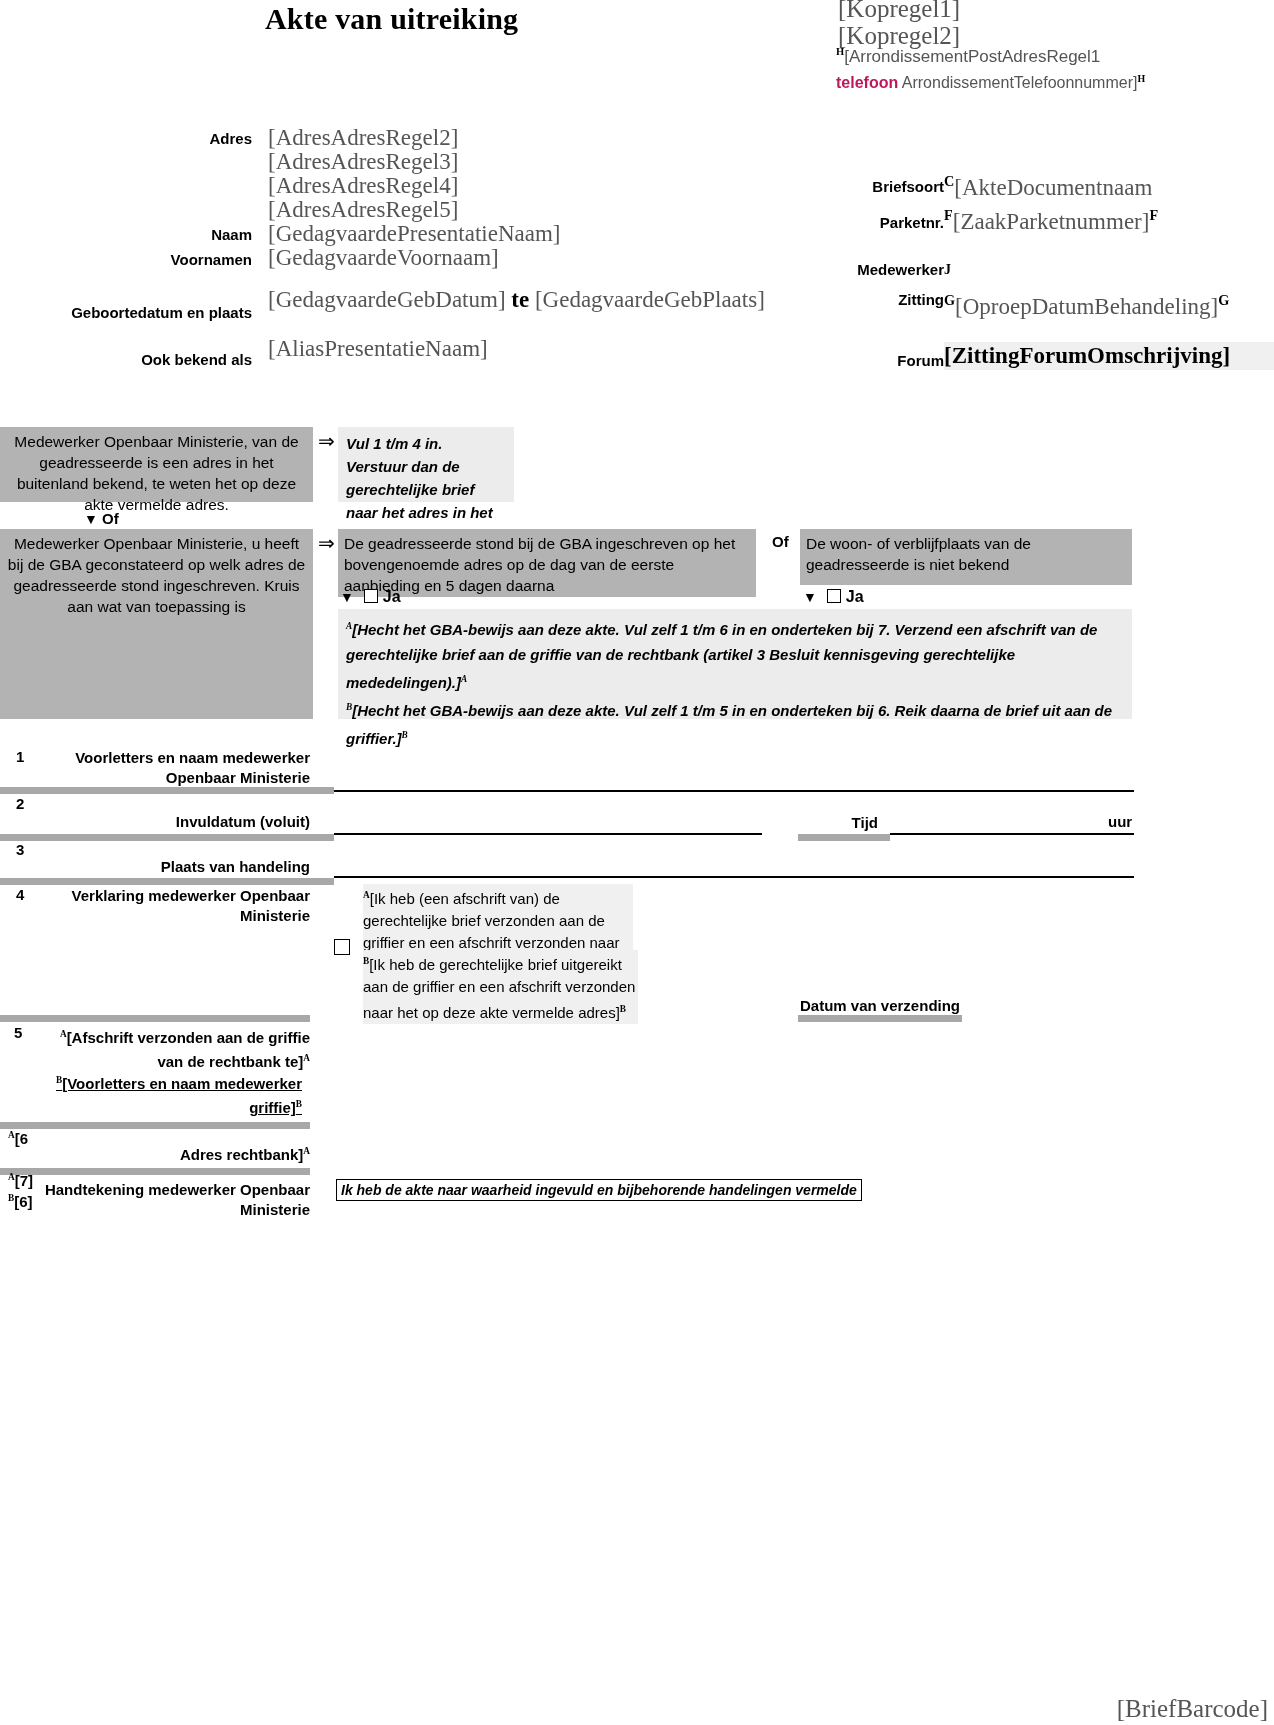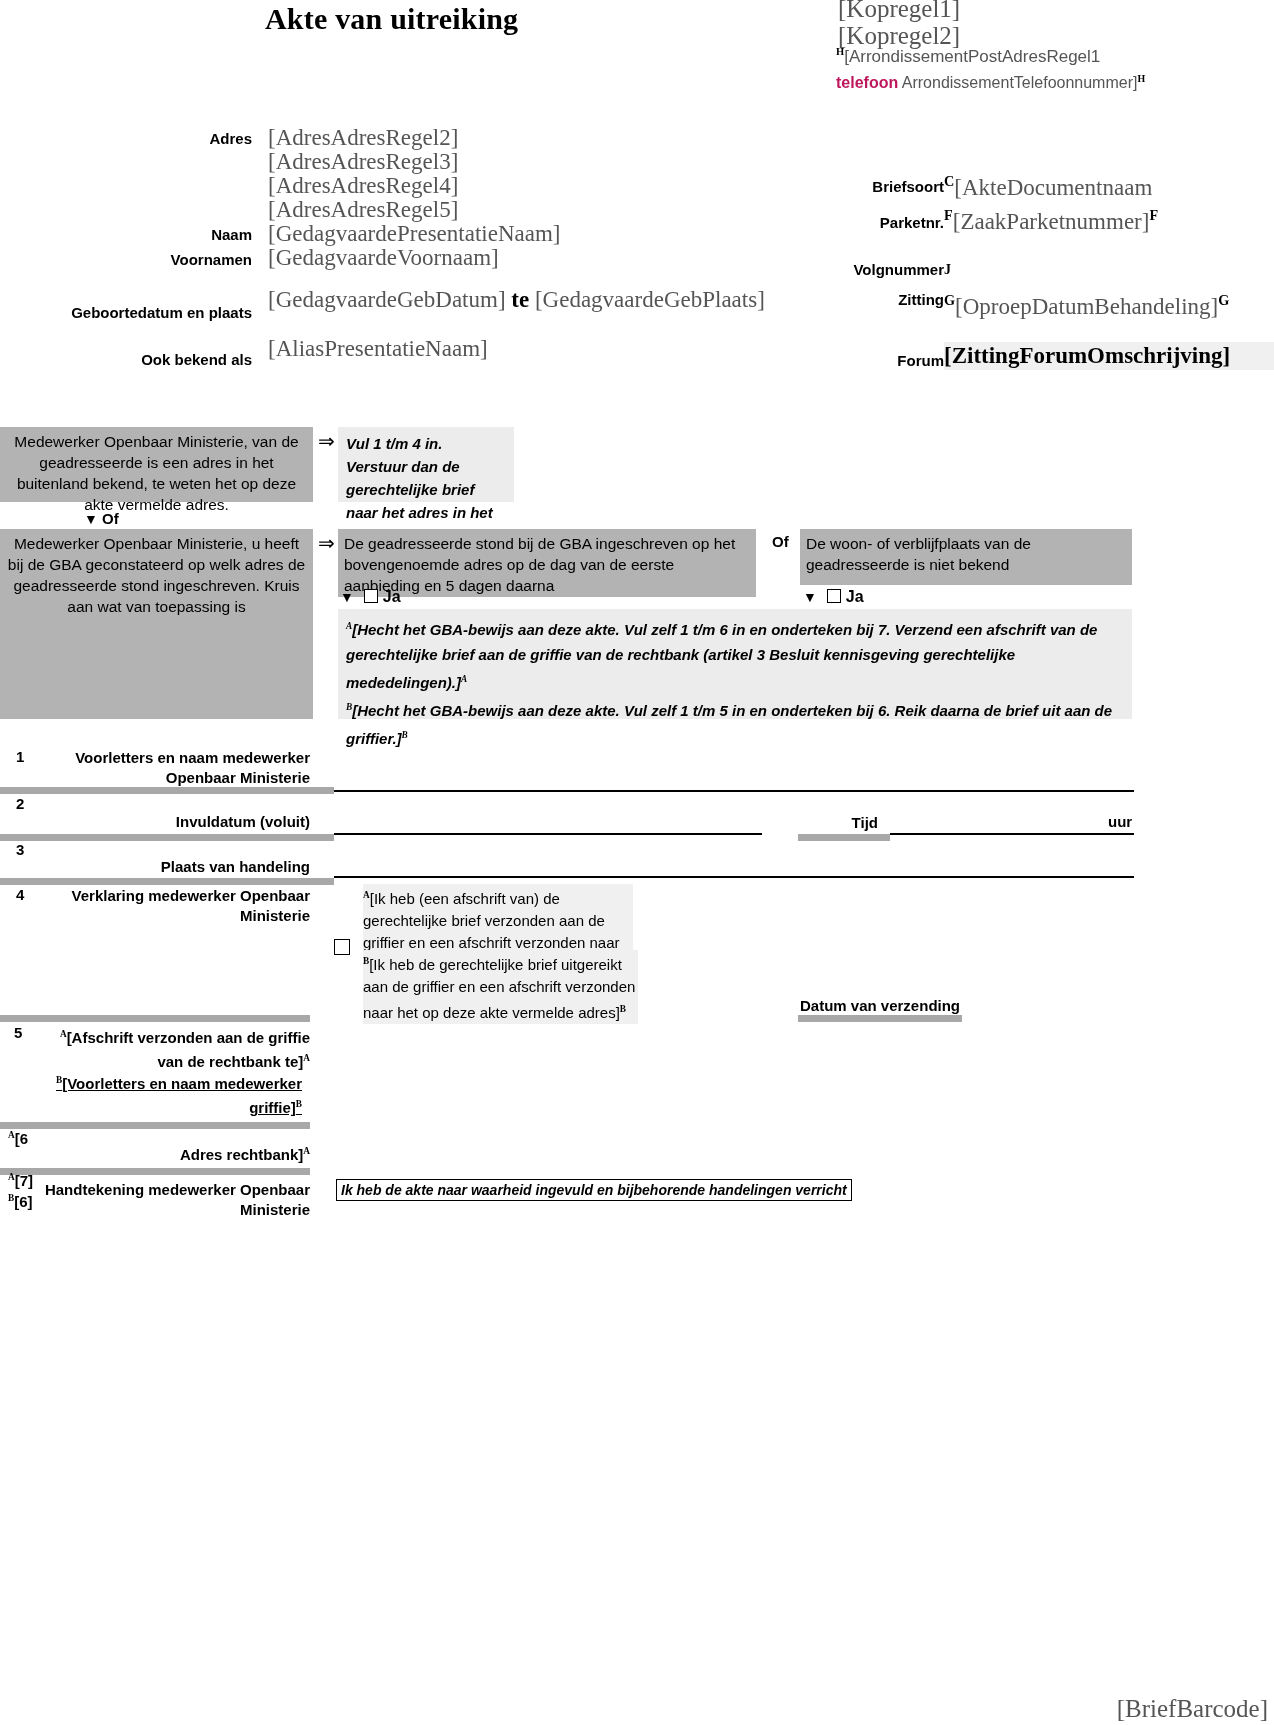--- a/index.html
+++ b/index.html
@@ -196,21 +196,21 @@
 
   <div class="abs lbl lbl-left" style="top:351px;">Ook bekend als</div>
   <div class="abs val val-left" style="top:336px;">[AliasPresentatieNaam]</div>
 
   <div class="abs lbl lbl-right" style="top:178px;">Briefsoort</div>
   <div class="abs rval" style="top:173px;"><sup class="mk">C</sup><span>[AkteDocumentnaam</span></div>
 
   <div class="abs lbl lbl-right" style="top:214px;">Parketnr.</div>
   <div class="abs rval" style="top:207px;"><sup class="mk">F</sup><span>[ZaakParketnummer]</span><sup class="mk">F</sup></div>
 
-  <div class="abs lbl lbl-right" style="top:261px;">Volgnummer</div>
+  <div class="abs lbl lbl-right" style="top:261px;">Medewerker</div>
   <div class="abs" style="left:944px; top:262px; font-family:'Liberation Serif',serif; font-size:14px; font-weight:bold;">J</div>
 
   <div class="abs lbl lbl-right" style="top:291px;">Zitting</div>
   <div class="abs rval" style="top:286px; line-height:28px;"><sup class="mk">G</sup><span>[OproepDatumBehandeling]</span><sup class="mk">G</sup></div>
 
   <div class="abs lbl lbl-right" style="top:352px;">Forum</div>
   <div class="abs rval boldval lightmark" style="top:342px; line-height:28px;">[ZittingForumOmschrijving]</div>
 
   <div class="abs gbox right-al" style="left:0px; top:427px; width:313px; height:75px;">Medewerker Openbaar Ministerie, van de geadresseerde is een adres in het buitenland bekend, te weten het op deze akte vermelde adres.</div>
   <div class="abs arrow" style="left:318px; top:431px;">⇒</div>
@@ -271,17 +271,17 @@
 
   <div class="abs rule-grey" style="left:0px; top:1122px; width:310px;"></div>
   <div class="abs num" style="left:8px; top:1130px;"><sup class="mk">A</sup><span>[6</span></div>
   <div class="abs rowlabel" style="left:40px; top:1141px; width:270px;"><span>Adres rechtbank]</span><sup class="mk">A</sup></div>
 
   <div class="abs rule-grey" style="left:0px; top:1168px; width:310px;"></div>
   <div class="abs num" style="left:8px; top:1172px;"><sup class="mk">A</sup><span>[7]</span></div>
   <div class="abs num" style="left:8px; top:1193px;"><sup class="mk">B</sup><span>[6]</span></div>
   <div class="abs rowlabel" style="left:40px; top:1180px; width:270px;">Handtekening medewerker Openbaar Ministerie</div>
 
-  <div class="abs" style="left:336px; top:1179px;"><span class="sigbox">Ik heb de akte naar waarheid ingevuld en bijbehorende handelingen verricht</span></div>
+  <div class="abs" style="left:336px; top:1179px;"><span class="sigbox">Ik heb de akte naar waarheid ingevuld en bijbehorende handelingen vermelde</span></div>
 
   <div class="abs barcode">[BriefBarcode]</div>
 
 </div>
 
 </body></html>

